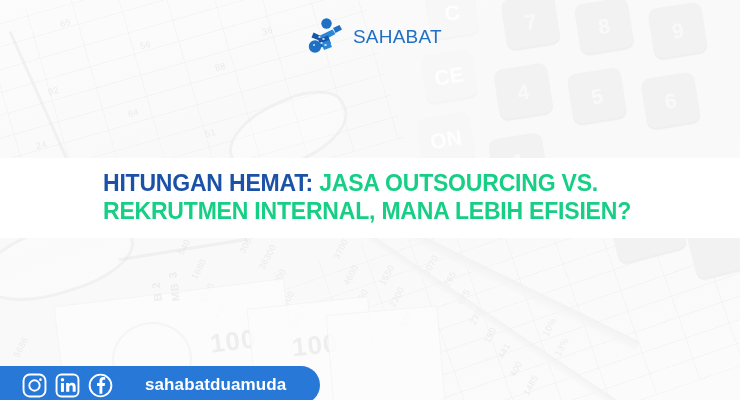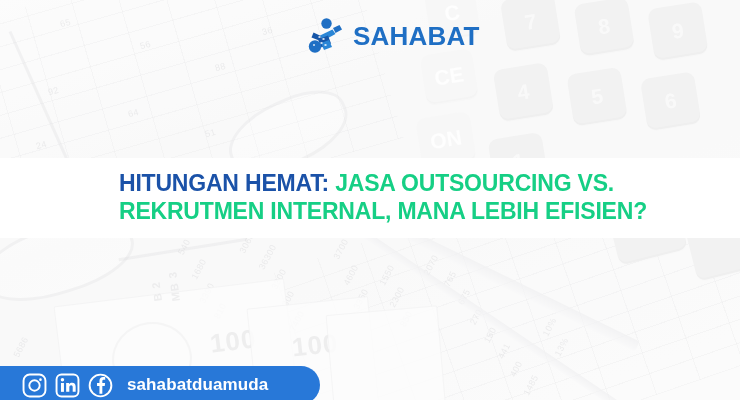--- a/index.html
+++ b/index.html
@@ -136,39 +136,39 @@
   }
   .logo-mark { width: 40px; height: 40px; flex: 0 0 auto; }
   .logo-words {
     display: flex;
     flex-direction: column;
     justify-content: center;
     line-height: 1.0;
   }
   .logo-line1, .logo-line2 {
     font-family: "Liberation Sans", sans-serif;
-    font-weight: bold;
-    font-size: 26px;
+    font-weight: normal;
+    font-size: 19px;
     letter-spacing: .2px;
     white-space: nowrap;
   }
   .logo-line1 { color: #1f6fc4; }
   .logo-line2 { color: #1656a8; margin-top: 2px; }
 
   
   .title-band {
     position: absolute;
     left: 0; top: 158px;
     width: 740px; height: 80px;
     background: #ffffff;
     display: flex;
     align-items: center;
   }
   .title {
-    margin: 16px;
+    margin: 0;
     padding-left: 103px;
     padding-right: 20px;
     font-family: "Liberation Sans", sans-serif;
     font-weight: bold;
     font-size: 23px;
     line-height: 1.20;
     letter-spacing: -0.2px;
   }
   .title .t-blue  { color: #1b52a8; }
   .title .t-green { color: #16cf85; }
@@ -191,21 +191,21 @@
     width: 25px; height: 25px;
     flex: 0 0 auto;
     display: block;
   }
   .social-handle {
     color: #ffffff;
     font-family: "Liberation Sans", sans-serif;
     font-weight: bold;
     font-size: 17px;
     letter-spacing: .1px;
-    margin-left: 6px;
+    margin-left: 24px;
     white-space: nowrap;
   }
 </style>
 </head>
 <body>
 
 <div class="banner">
 
   <div class="bg">
 

